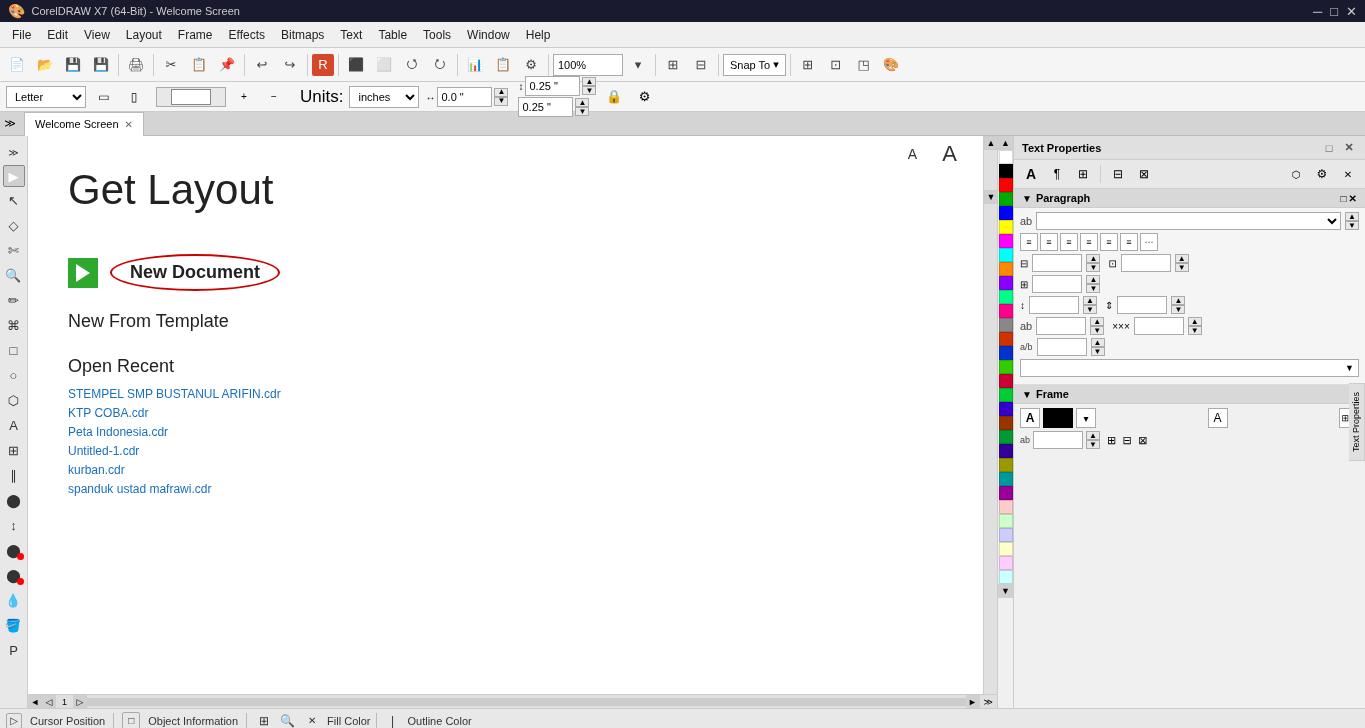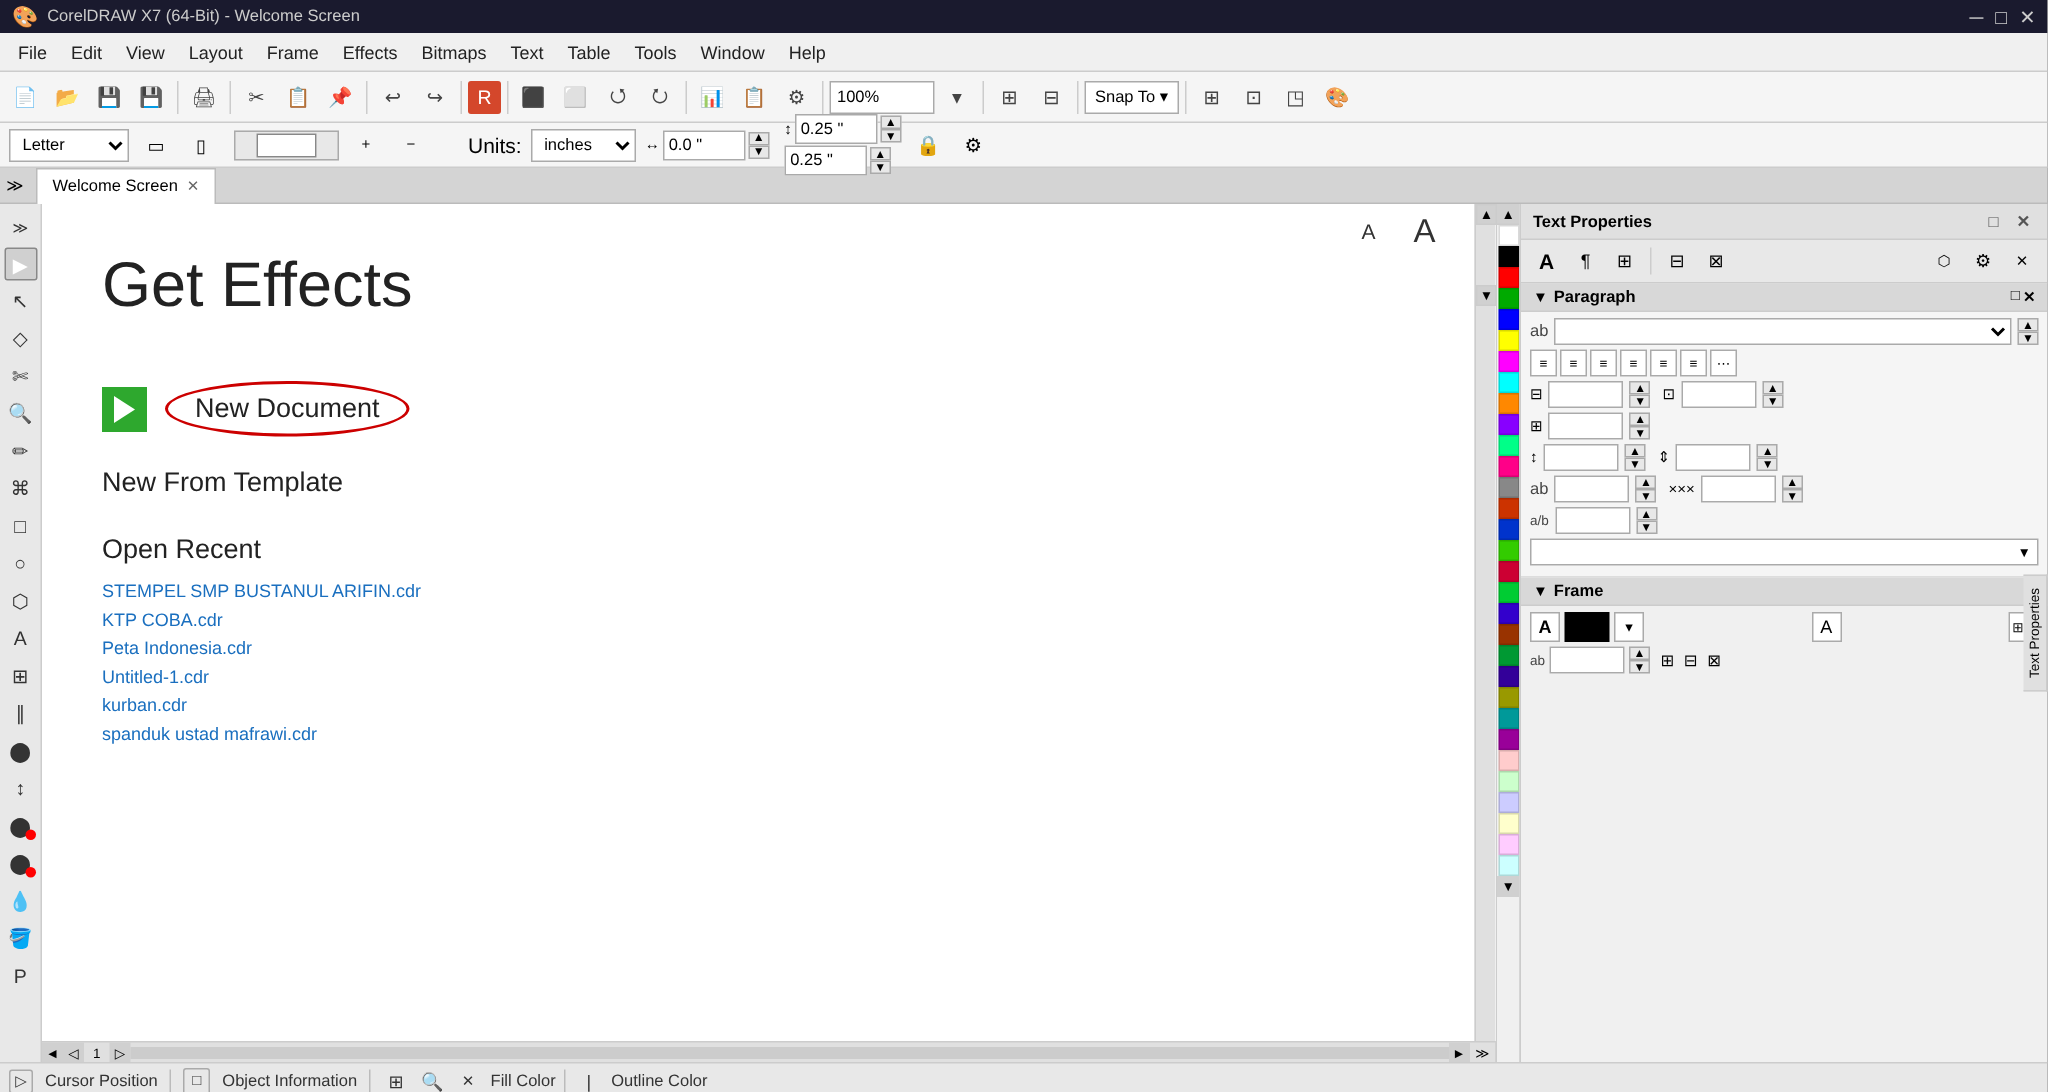--- a/index.html
+++ b/index.html
@@ -378,20 +378,21 @@
 
     
     .new-doc-ellipse {
       display: inline-block;
       border: 2px solid #cc0000;
       border-radius: 50%;
       padding: 6px 18px;
       font-size: 18px;
       color: #222;
       cursor: pointer;
+      font-weight: bold;
     }
     .new-doc-row {
       display: flex;
       align-items: center;
       margin-bottom: 20px;
     }
   </style>
 </head>
 <body>
 
@@ -471,21 +472,21 @@
     <option>A4</option>
     <option>A3</option>
   </select>
   <div class="prop-icon-btn">▭</div>
   <div class="prop-icon-btn">▯</div>
   <div style="width:70px;height:20px;border:1px solid #aaa;background:#e8e8e8;display:flex;align-items:center;justify-content:center;margin-left:4px;">
     <div style="width:40px;height:16px;background:#fff;border:1px solid #888;"></div>
   </div>
   <div class="prop-icon-btn" style="font-size:10px;">+</div>
   <div class="prop-icon-btn" style="font-size:10px;">−</div>
-  <span style="font-size:14px;margin-left:20px;">Units:</span>
+  <span style="font-size:17px;margin-left:8px;">Units:</span>
   <select class="prop-select" style="width:70px;">
     <option>inches</option>
     <option>mm</option>
     <option>cm</option>
     <option>px</option>
   </select>
   <div style="display:flex;flex-direction:column;gap:1px;">
     <div style="display:flex;align-items:center;gap:2px;">
       <span style="font-size:10px;">↔</span>
       <input class="prop-input" value="0.0 &quot;" style="">
@@ -556,21 +557,21 @@
 
       <span class="a-small">A</span>
       <span class="a-large">A</span>
 
       <div style="position:absolute;right:0;top:0;bottom:0;width:14px;background:#e0e0e0;border-left:1px solid #ccc;">
         <div class="scroll-arrow">▲</div>
         <div style="flex:1;min-height:40px;"></div>
         <div class="scroll-arrow">▼</div>
       </div>
 
-      <h1 class="get-started">Get Effects</h1>
+      <h1 class="get-started">Get Layout</h1>
 
       <div class="new-doc-row">
         <div style="width:30px;height:30px;background:#2ea82e;display:flex;align-items:center;justify-content:center;margin-right:12px;">
           <div style="width:0;height:0;border-top:9px solid transparent;border-bottom:9px solid transparent;border-left:14px solid #fff;"></div>
         </div>
         <span class="new-doc-ellipse">New Document</span>
       </div>
 
       <div style="margin-bottom:20px;">
         <span class="new-from-template">New From Template</span>

